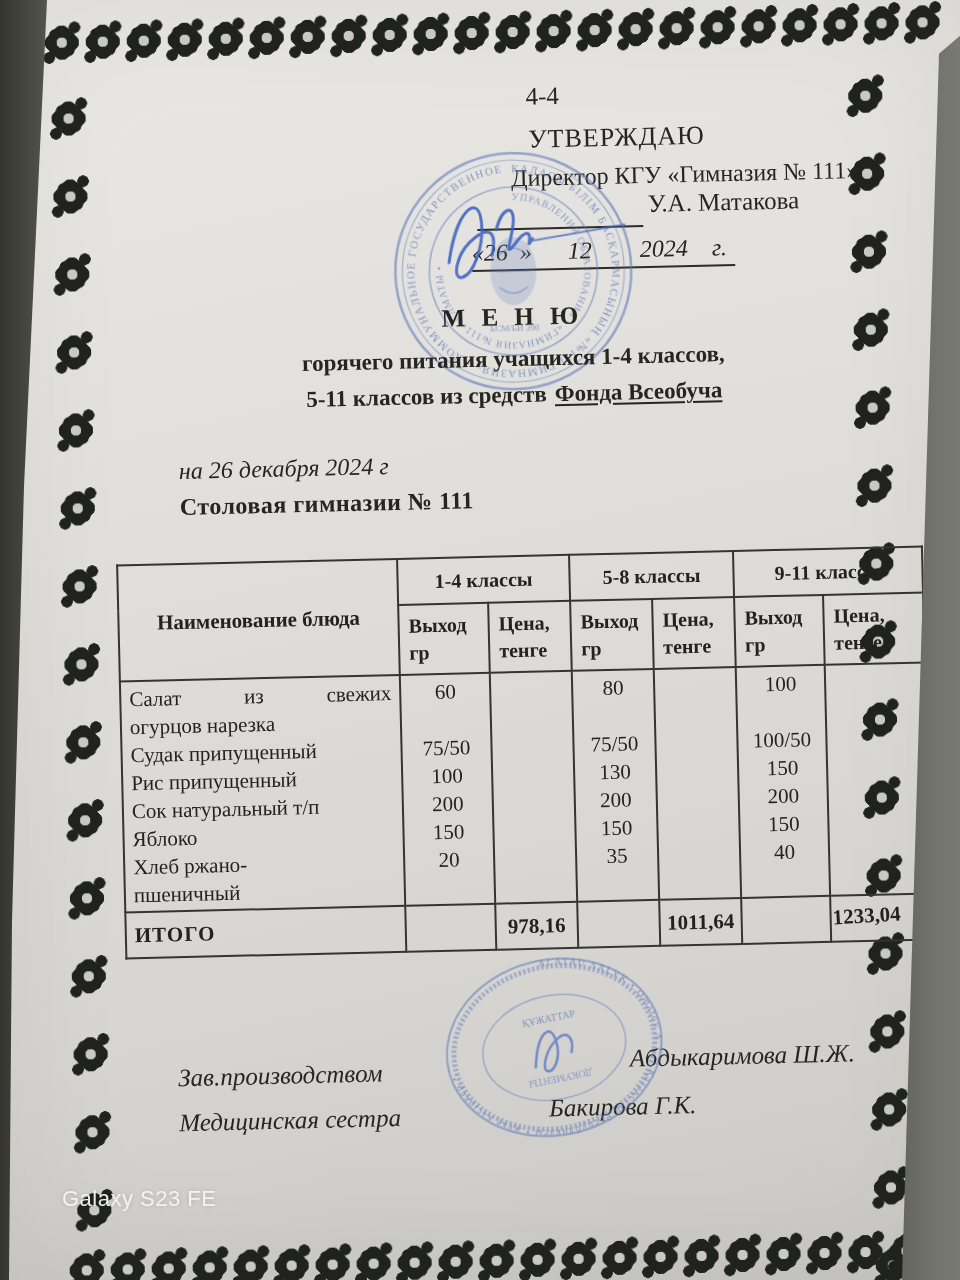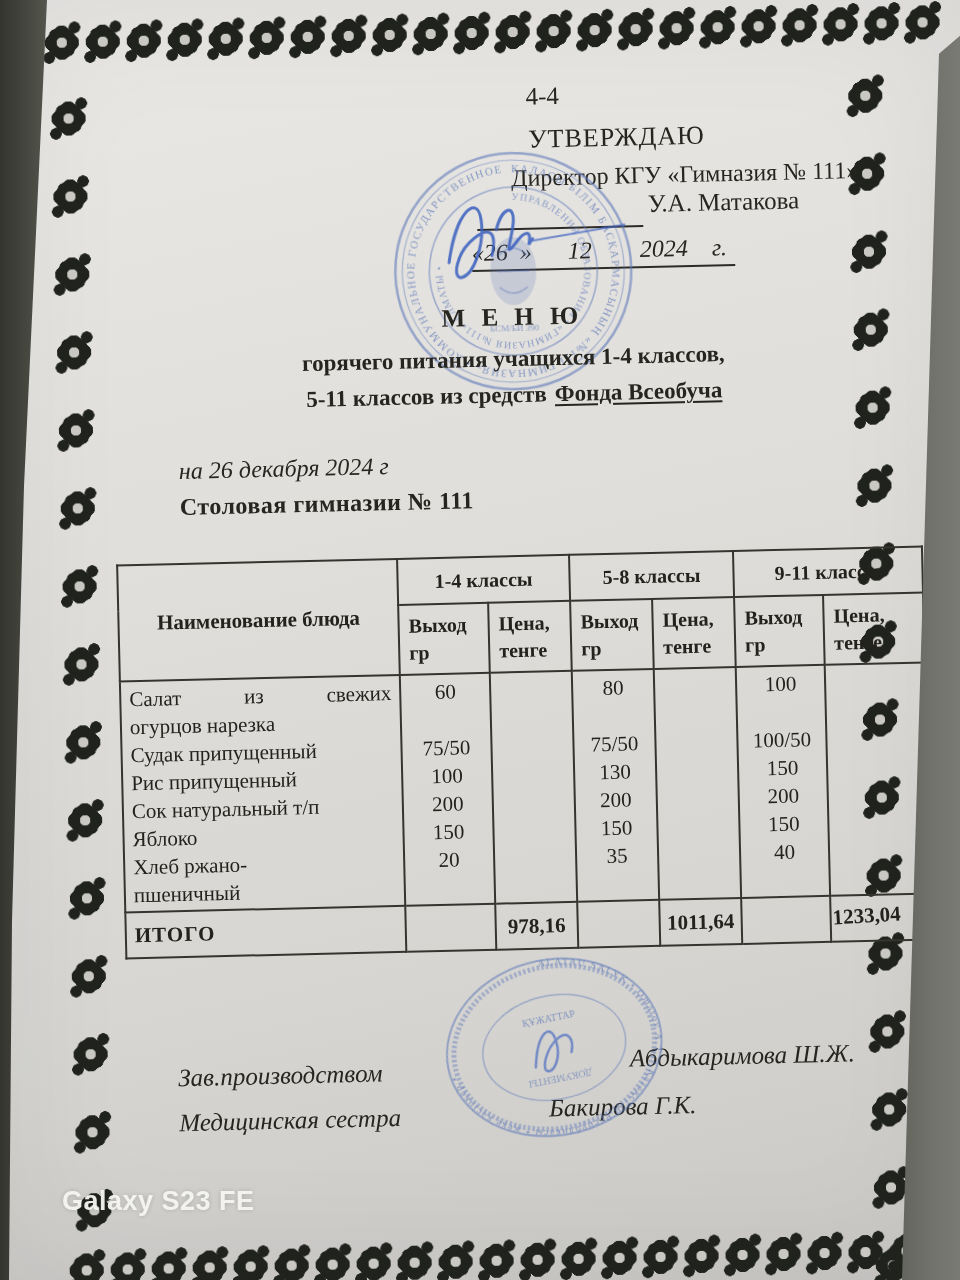--- a/index.html
+++ b/index.html
@@ -88,21 +88,21 @@
 
   
   .wedge{position:absolute;pointer-events:none;}
   #wedge-left{left:0;top:0;width:60px;height:1280px;
     background:linear-gradient(90deg,#33352e 0%,#4a4c44 55%,#5d5f57 100%);
     clip-path:polygon(0 0,47px 0,24px 38%,12px 72%,9px 100%,0 100%);}
   #wedge-right{right:0;top:0;width:70px;height:1280px;
     background:linear-gradient(90deg,#5f6159 0%,#70726b 60%,#797b73 100%);
     clip-path:polygon(70px 2.8%,49px 4.2%,12px 100%,70px 100%);}
   #watermark{left:62px;top:1186px;font-family:"Liberation Sans",sans-serif;
-    font-size:27px;font-weight:700;color:#f5f5f3;opacity:.95;letter-spacing:.5px;
+    font-size:22px;font-weight:400;color:#f5f5f3;opacity:.95;letter-spacing:.5px;
     text-shadow:0 0 5px rgba(0,0,0,.18);}
 </style>
 </head>
 <body>
 
 <div class="wrap">
   <div class="sheet">
 
     <div class="orn h abs" style="left:56px;top:8px;width:900px;"></div>
     <div class="orn v abs" style="left:58px;top:70px;height:1175px;"></div>

